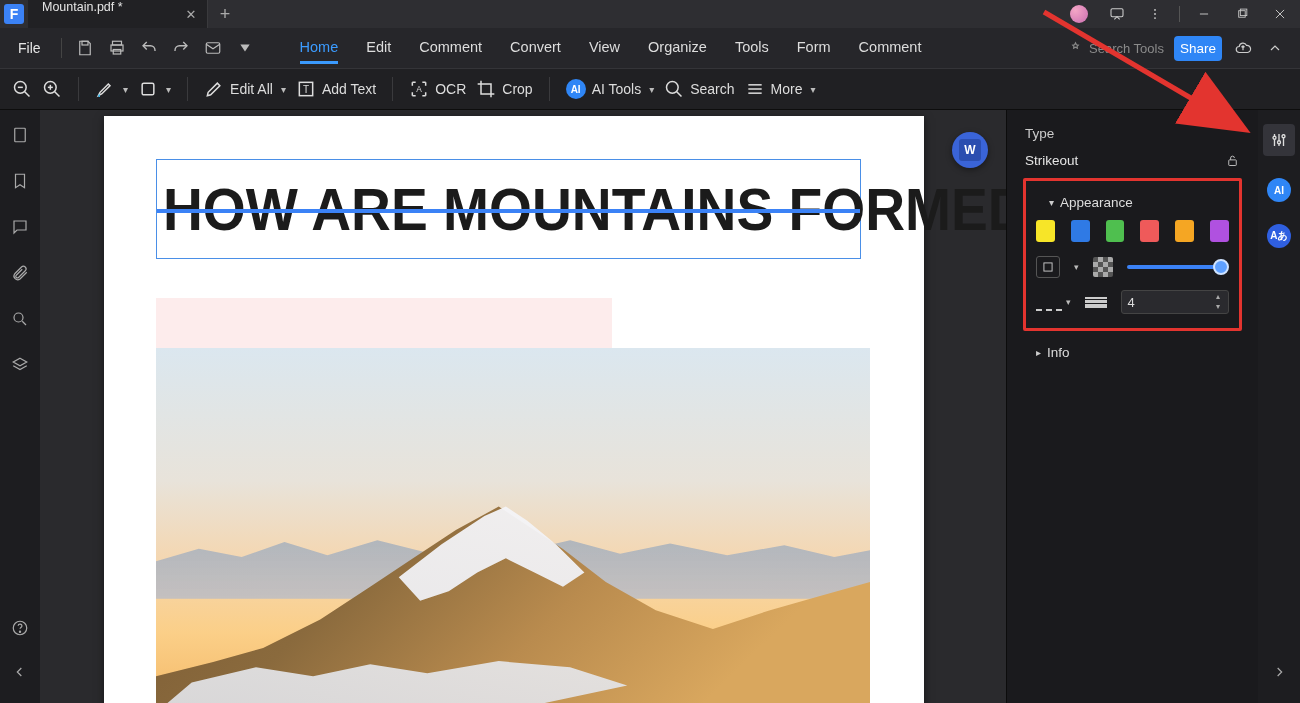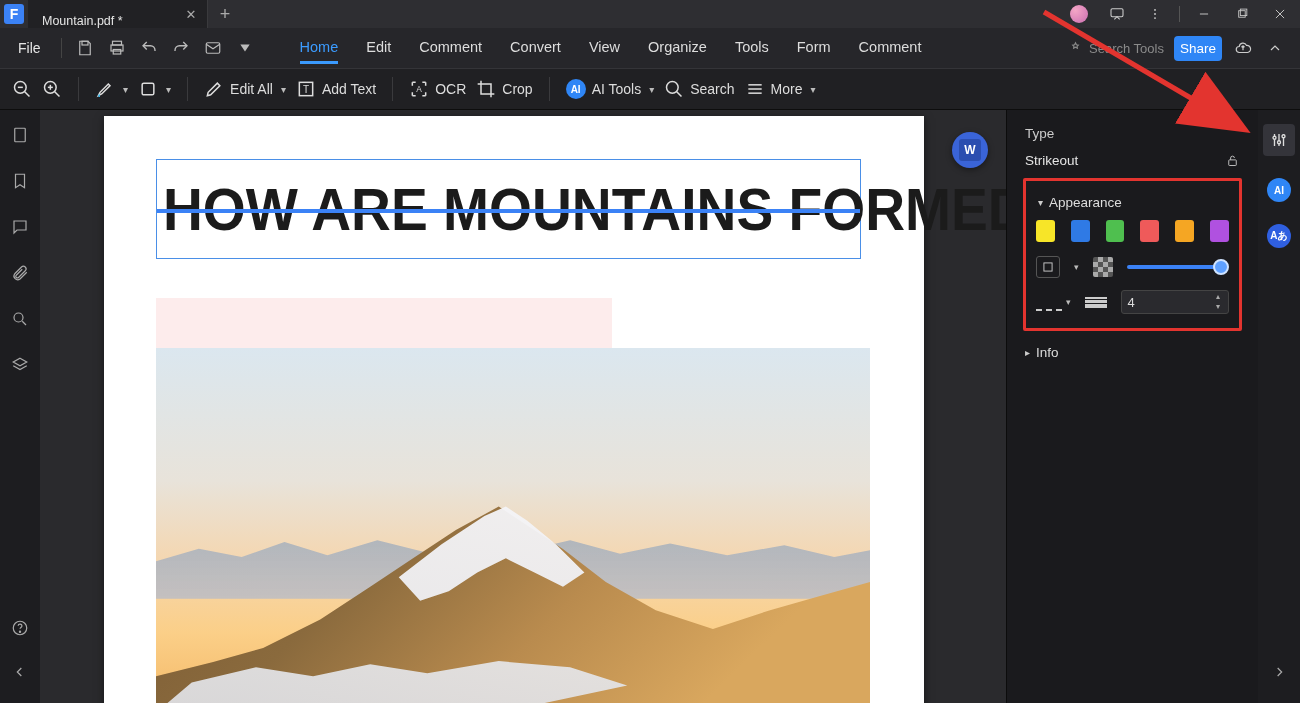--- a/index.html
+++ b/index.html
@@ -2,21 +2,21 @@
 <html><head>
 <meta charset="utf-8">
 <style>
   * { box-sizing: border-box; margin: 0; padding: 0; font-family: "Segoe UI", Arial, sans-serif; }
   html, body { width: 1300px; height: 703px; background: #1f1f1f; color: #e5e5e5; overflow: hidden; }
 
   
   .titlebar { height: 28px; background: #2e2e32; display: flex; align-items: center; }
   .app-icon { width: 28px; height: 28px; display:flex; align-items:center; justify-content:center; background:#2e2e32;}
   .app-icon-box { width:20px; height:20px; background:#3b82f6; border-radius:3px; display:flex; align-items:center; justify-content:center; font-weight:700; color:#fff; font-size:14px;}
-  .tab { height:28px; background:#212124; display:flex; align-items:flex-end; padding:0 14px 0 14px; font-size:12.5px; color:#e5e5e5; border-right:1px solid #3a3a3d; position:relative; min-width:180px;}
+  .tab { height:28px; background:#212124; display:flex; align-items:flex-start; padding:0 14px 0 14px; font-size:12.5px; color:#e5e5e5; border-right:1px solid #3a3a3d; position:relative; min-width:180px;}
   .tab-close { position:absolute; right:8px; top:6px; width:16px; height:16px; color:#aaa; display:flex; align-items:center; justify-content:center; font-size:13px;}
   .tab-add { width:34px; display:flex; align-items:center; justify-content:center; color:#aaa; font-size:18px;}
   .title-spacer { flex:1; }
   .title-right { display:flex; align-items:center; gap:10px; padding-right:6px;}
   .title-btn { width:28px; height:28px; display:flex; align-items:center; justify-content:center; color:#ccc; }
   .avatar { width:18px; height:18px; border-radius:50%; background: radial-gradient(circle at 30% 30%, #f4a6c6, #c96eb0); }
 
   
   .menubar { height:40px; background:#26262a; display:flex; align-items:center; padding:0 6px; gap:4px; }
   .file-btn { padding:4px 12px; font-size:14px; color:#e5e5e5; }
@@ -76,21 +76,21 @@
   .word-float .inner { width:22px; height:22px; background:#2b4eb0; border-radius:3px; display:flex; align-items:center; justify-content:center; font-size:12px;}
 
   
   .props { width:252px; background:#1a1a1d; border-left:1px solid #0c0c0c; display:flex; flex-direction:column; font-size:13.5px;}
   .props-header { height:42px; display:flex; align-items:center; padding:0 12px; font-size:15px; color:#eee; border-bottom:1px solid #2e2e32;}
   .props-header .close { margin-left:auto; color:#aaa;}
   .props-body { padding:10px 4px 10px 4px;}
   .prop-row { padding:6px 14px; color:#ccc;}
   .prop-type { display:flex; align-items:center; justify-content:space-between; padding:6px 14px;}
   .section { padding:4px 10px;}
-  .sec-head { display:flex; align-items:center; gap:6px; color:#ddd; padding:6px 4px; font-size:13.5px;}
+  .sec-head { display:flex; align-items:center; gap:6px; color:#ddd; padding:6px 4px; font-size:13.5px;margin-left:11px;}
   .sec-head::before { content:"▾"; font-size:10px; color:#ccc;}
   .sec-head.collapsed::before{ content:"▸";}
   .appearance-box { border:3px solid #e3342f; border-radius:2px; padding:8px 8px 14px 8px; margin:0 2px;}
   .swatches { display:flex; gap:16px; padding:4px 2px 10px 2px;}
   .sw { width:22px; height:22px; border-radius:3px;}
   .row2 { display:flex; align-items:center; gap:14px; padding:4px 2px;}
   .mini-btn { width:24px; height:22px; border:1px solid #555; border-radius:3px; display:flex; align-items:center; justify-content:center; color:#ccc; position:relative;}
   .mini-chev { font-size:9px; color:#bbb;}
   .checker { width:20px; height:20px;
     background:

